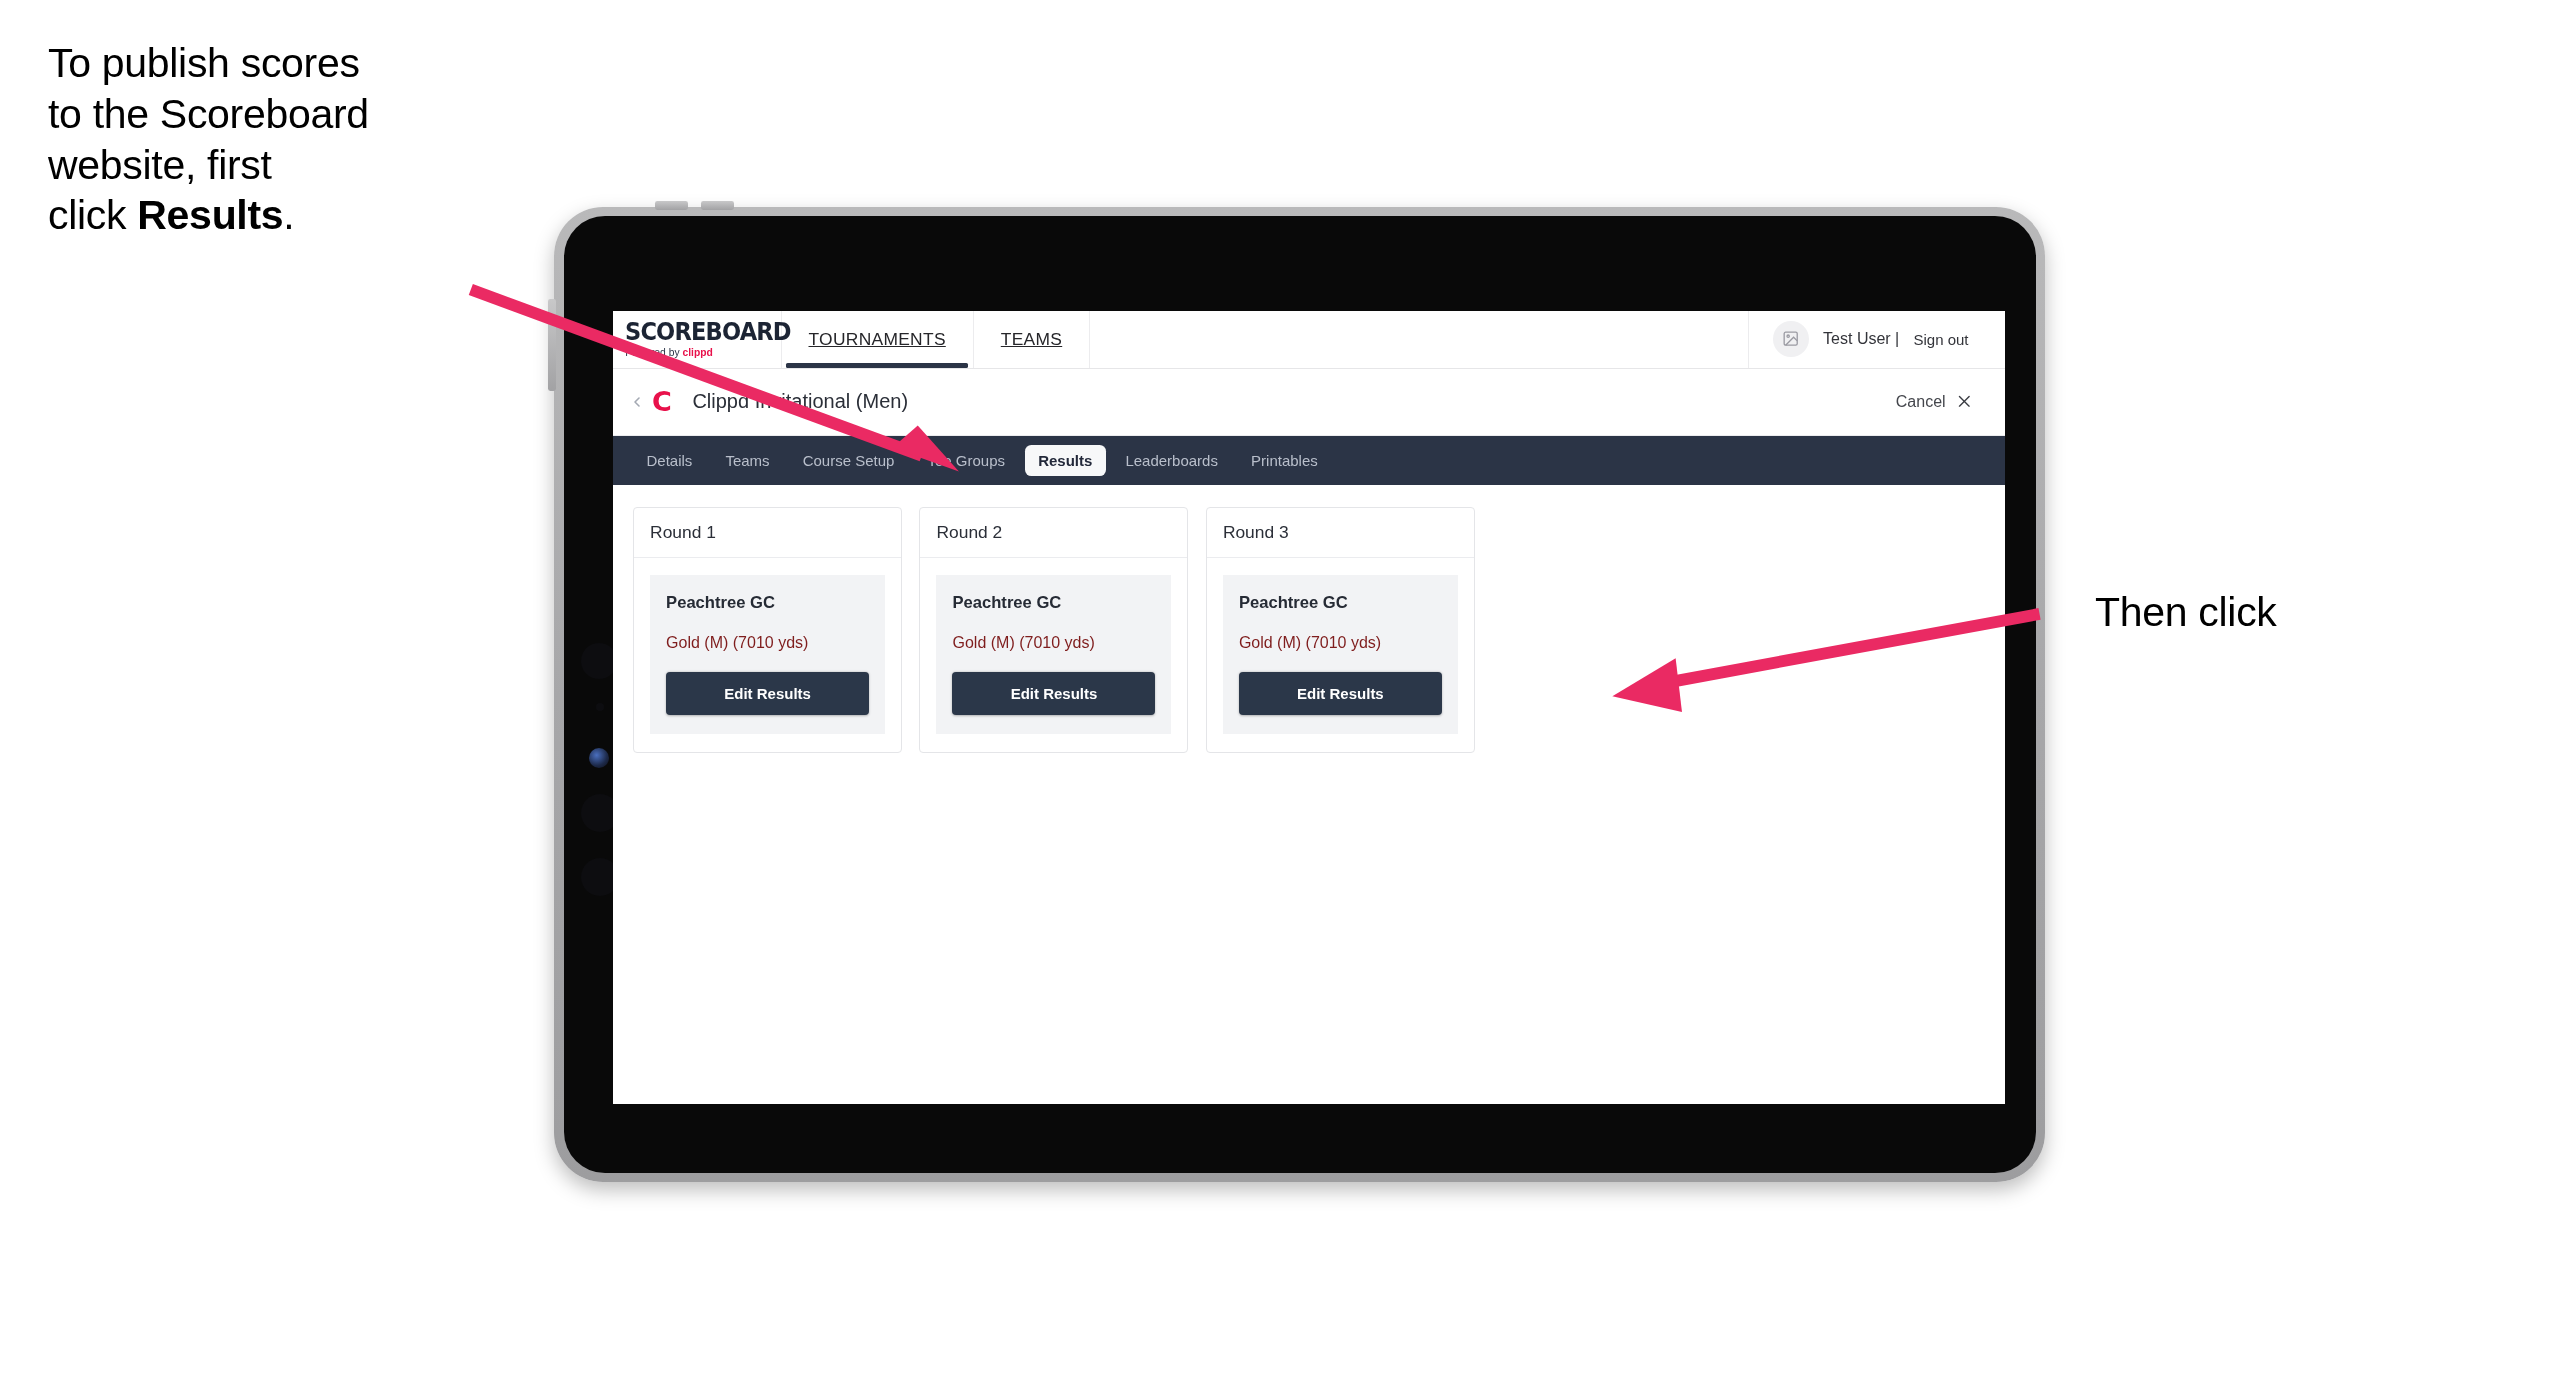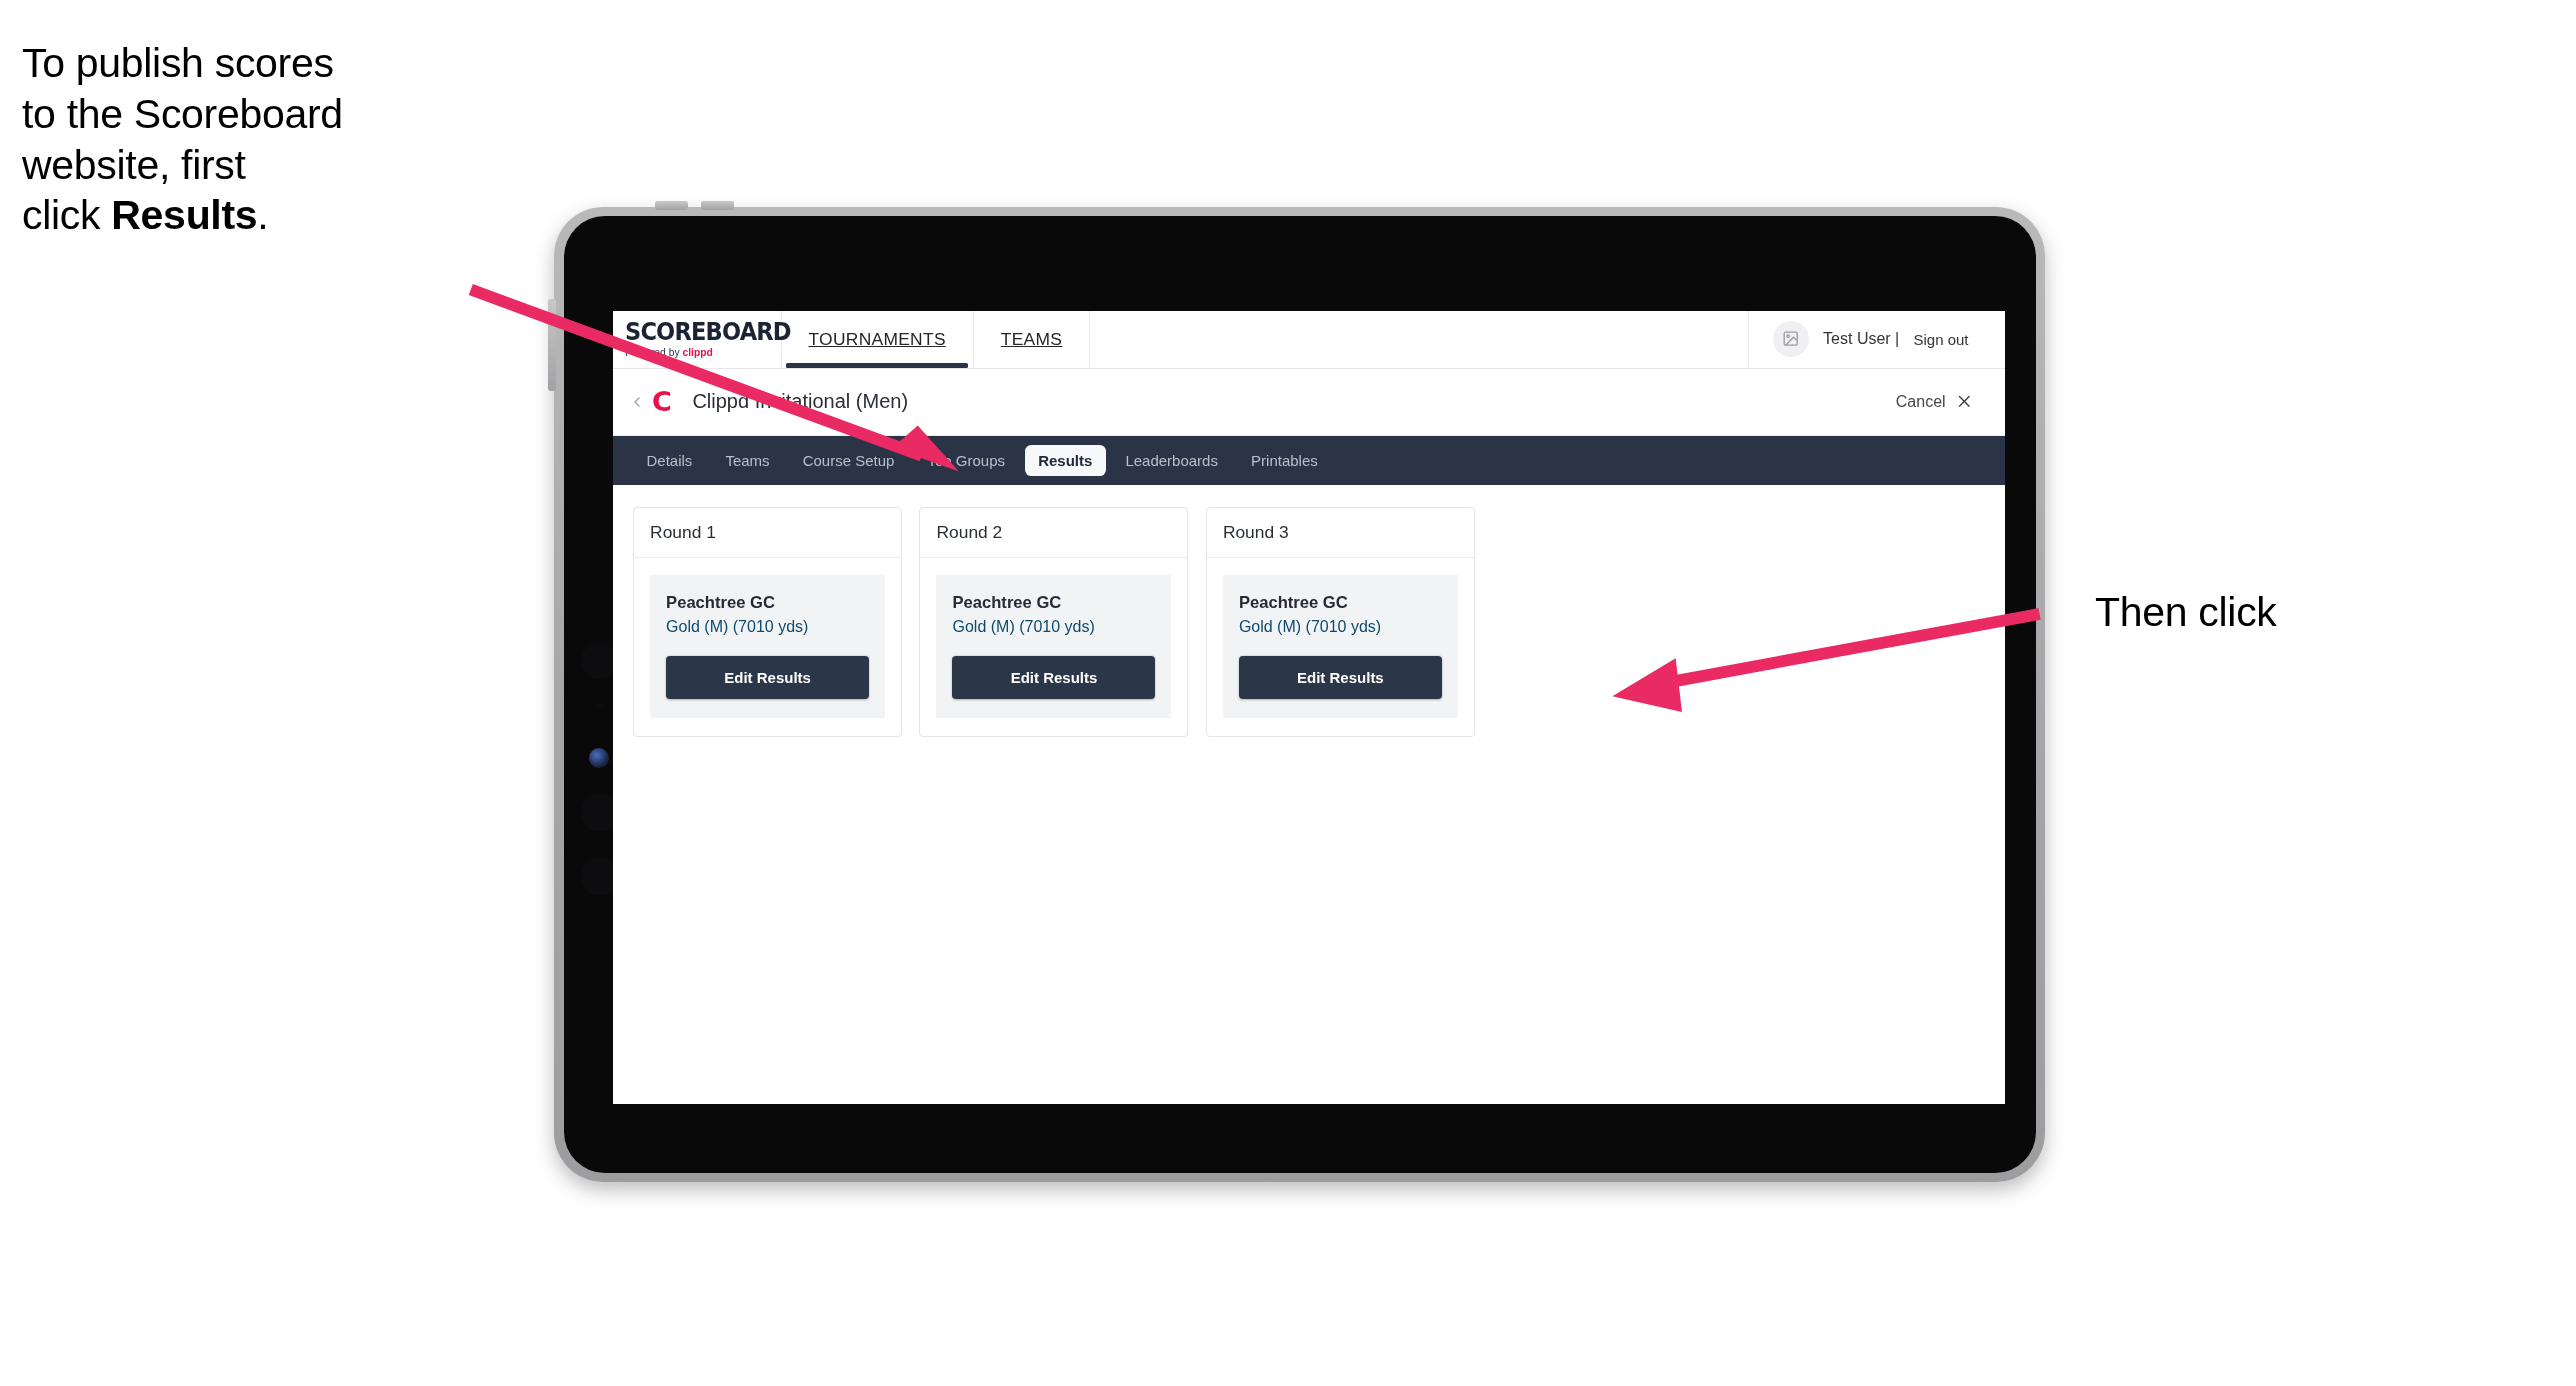--- a/index.html
+++ b/index.html
@@ -12,21 +12,21 @@
   }
 
   
   .annotation{
     position:absolute;
     color:#000;
     font-size:41px;
     line-height:1.24;
     letter-spacing:-0.3px;
   }
-  #annotation-left{ left:22px; top:38px; width:522px; }
+  #annotation-left{ left:48px; top:38px; width:522px; }
   #annotation-right{ left:2095px; top:587px; width:411px; }
   .annotation b{font-weight:700;}
 
   .arrow-layer{
     position:absolute;left:0;top:0;width:2576px;height:1386px;
     pointer-events:none;
   }
 
   
   #tablet-device{
@@ -201,21 +201,21 @@
   }
   .round-card-body{padding:17.4px 16px;}
   .course-panel{
     background:#f2f3f5;
     padding:17.4px 16px 19px 16px;
   }
   .course-name{
     font-size:16.6px;font-weight:700;color:#262b35;line-height:1.25;
   }
   .course-tee{
-    font-size:16px;color:#0c4a6e;margin-top:3px;line-height:1.25;
+    font-size:16px;color:#7f1d1d;margin-top:19px;line-height:1.25;
   }
   .edit-results-button{
     margin-top:19px;
     width:100%;
     background:#2b3749;
     color:#ffffff;
     border:none;
     border-radius:4px;
     padding:13.4px 0;
     font-size:15px;

